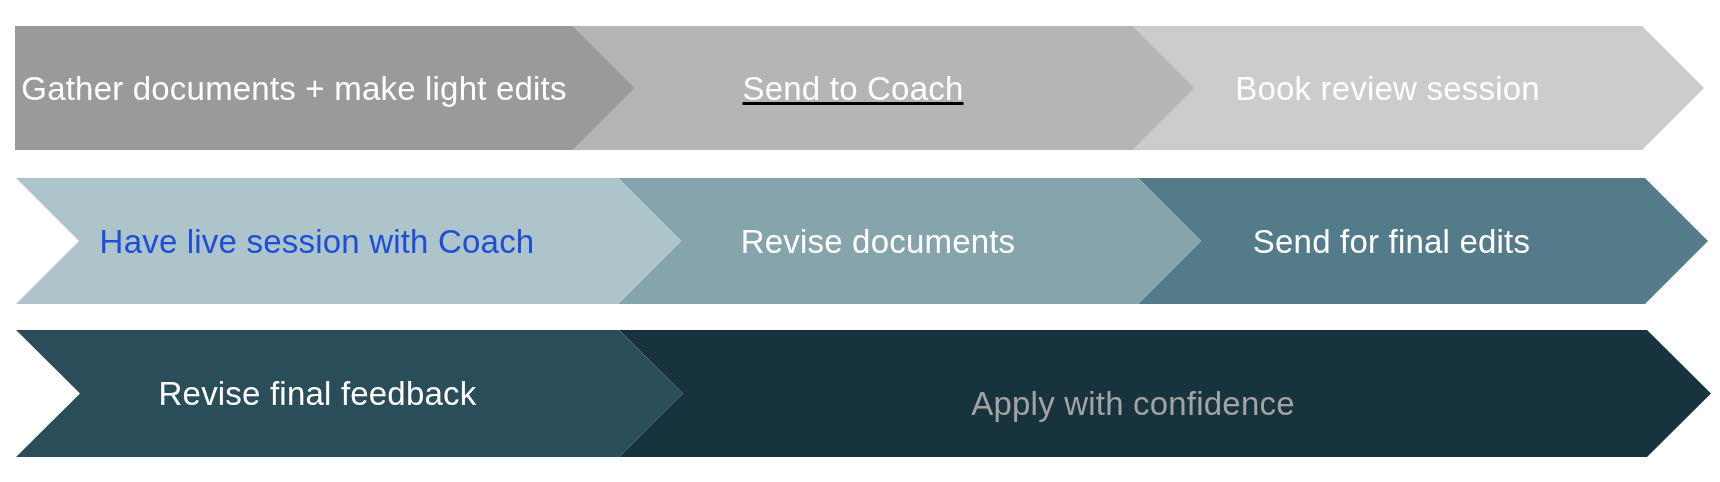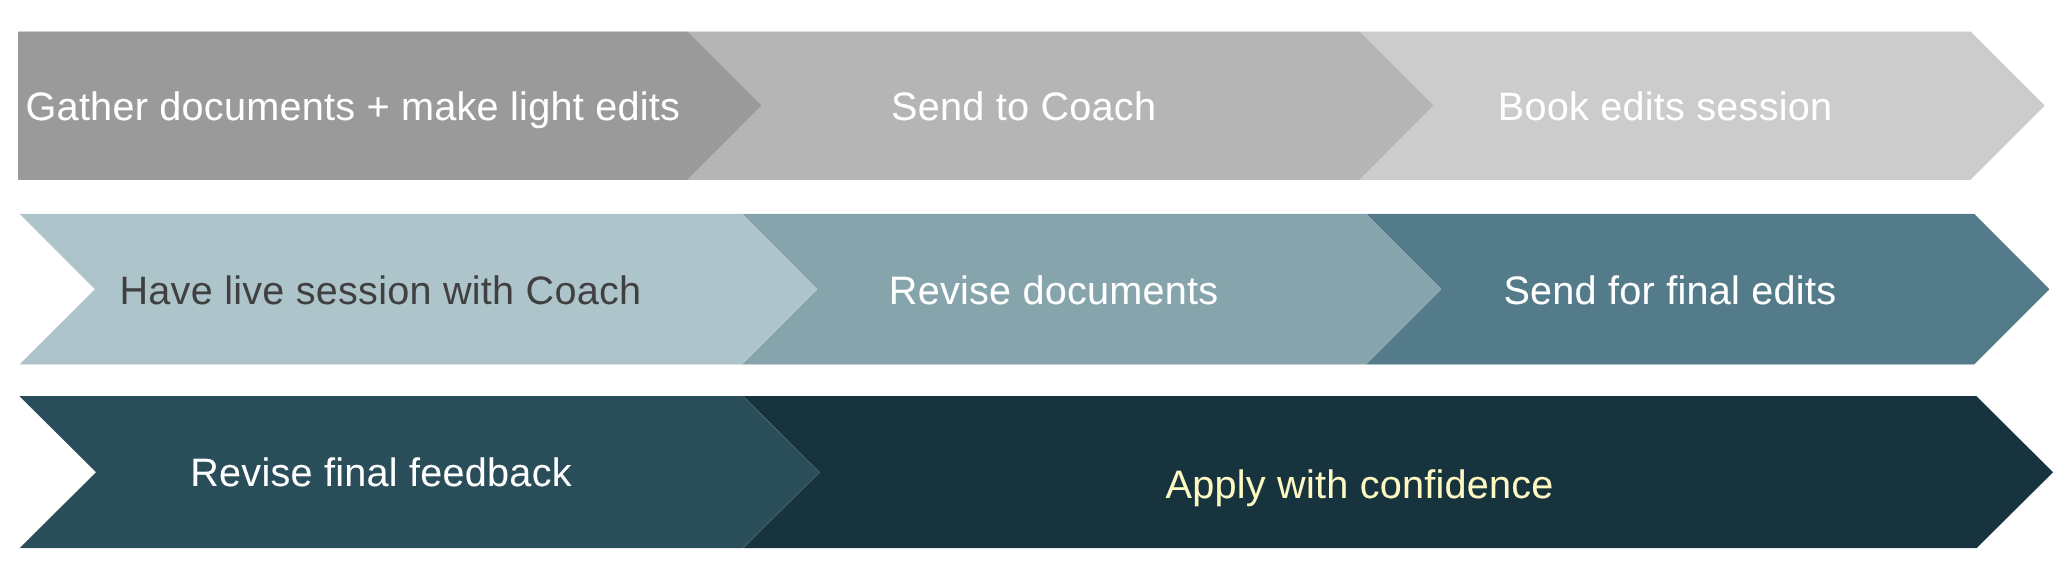--- a/index.html
+++ b/index.html
@@ -32,39 +32,39 @@
   }
 </style>
 </head>
 <body>
 
 <div id="canvas" style="background: rgb(255, 255, 255); text-align: center;">
     <div>
       <div class="chevron-segment" style="left: 15px; top: 26px; width: 620px; height: 124px; background: rgb(154, 154, 154); padding-right: 62px; z-index: 10; clip-path: polygon(0px 0px, 558px 0px, 620px 62px, 558px 124px, 0px 124px);">
         <span class="segment-label" style="color: rgb(255, 255, 255);">Gather documents + make light edits</span>
       </div>
-      <div class="chevron-segment" style="left: 573px; top: 26px; width: 622px; height: 124px; background: rgb(181, 181, 181); padding-right: 62px; z-index: 9; clip-path: polygon(0px 0px, 560px 0px, 622px 62px, 560px 124px, 0px 124px, 62px 62px);">
+      <div class="chevron-segment" style="left: 573px; top: 26px; width: 622px; height: 124px; background: rgb(181, 181, 181); padding-right: 62px; z-index: 9; clip-path: polygon(0px 0px, 560px 0px, 622px 62px, 560px 124px, 0px 124px, 62px 62px); text-decoration: underline;">
         <span class="segment-label" style="color: rgb(255, 255, 255);">Send to Coach</span>
       </div>
       <div class="chevron-segment" style="left: 1133px; top: 26px; width: 571px; height: 124px; background: rgb(204, 204, 204); padding-right: 62px; z-index: 8; clip-path: polygon(0px 0px, 509px 0px, 571px 62px, 509px 124px, 0px 124px, 62px 62px);">
-        <span class="segment-label" style="color: rgb(255, 255, 255);">Book edits session</span>
+        <span class="segment-label" style="color: rgb(255, 255, 255);">Book review session</span>
       </div>
     </div>
     <div>
       <div class="chevron-segment" style="left: 16px; top: 178px; width: 665px; height: 126px; background: rgb(173, 196, 202); padding-right: 63px; z-index: 10; clip-path: polygon(0px 0px, 602px 0px, 665px 63px, 602px 126px, 0px 126px, 63px 63px);">
-        <span class="segment-label" style="color: #404040;">Have live session with Coach</span>
+        <span class="segment-label" style="color: #1d4ed8;">Have live session with Coach</span>
       </div>
       <div class="chevron-segment" style="left: 618px; top: 178px; width: 583px; height: 126px; background: rgb(133, 164, 172); padding-right: 63px; z-index: 9; clip-path: polygon(0px 0px, 520px 0px, 583px 63px, 520px 126px, 0px 126px, 63px 63px);">
         <span class="segment-label" style="color: rgb(255, 255, 255);">Revise documents</span>
       </div>
       <div class="chevron-segment" style="left: 1138px; top: 178px; width: 570px; height: 126px; background: rgb(83, 123, 138); padding-right: 63px; z-index: 8; clip-path: polygon(0px 0px, 507px 0px, 570px 63px, 507px 126px, 0px 126px, 63px 63px);">
         <span class="segment-label" style="color: rgb(255, 255, 255);">Send for final edits</span>
       </div>
     </div>
     <div>
       <div class="chevron-segment" style="left: 16px; top: 330px; width: 667px; height: 127px; background: rgb(42, 77, 90); padding-right: 64px; z-index: 10; clip-path: polygon(0px 0px, 603px 0px, 667px 63.5px, 603px 127px, 0px 127px, 64px 63.5px);">
         <span class="segment-label" style="color: rgb(255, 255, 255);">Revise final feedback</span>
       </div>
       <div class="chevron-segment" style="left: 619px; top: 330px; width: 1092px; height: 127px; background: rgb(23, 51, 62); padding-right: 64px; z-index: 9; clip-path: polygon(0px 0px, 1028px 0px, 1092px 63.5px, 1028px 127px, 0px 127px, 64px 63.5px);">
-        <span class="segment-label" style="color: #fef9c3; margin-top: 20px;">Apply with confidence</span>
+        <span class="segment-label" style="color: #a3a3a3; margin-top: 20px;">Apply with confidence</span>
       </div>
     </div>
   </div>
 
 </body></html>

